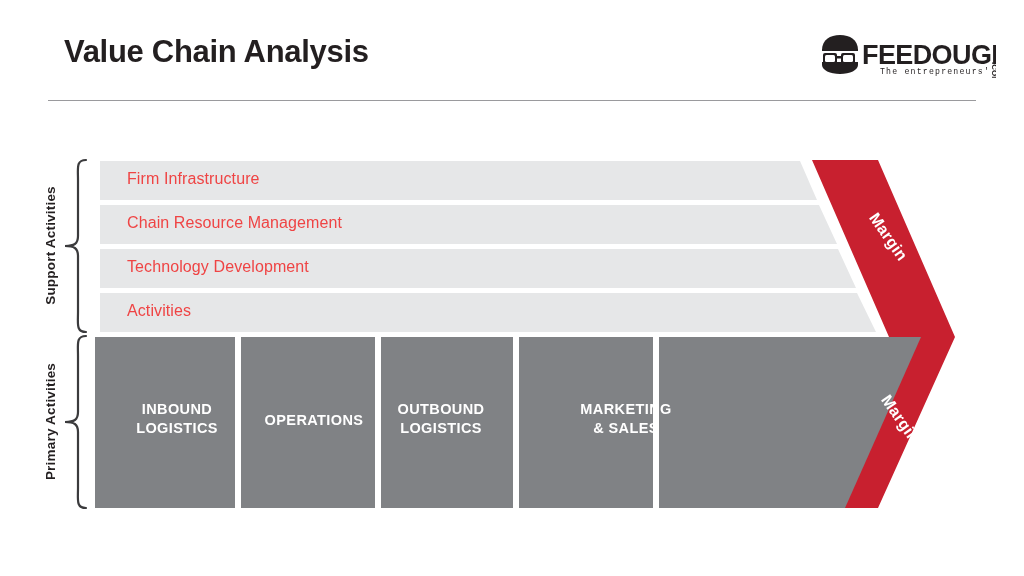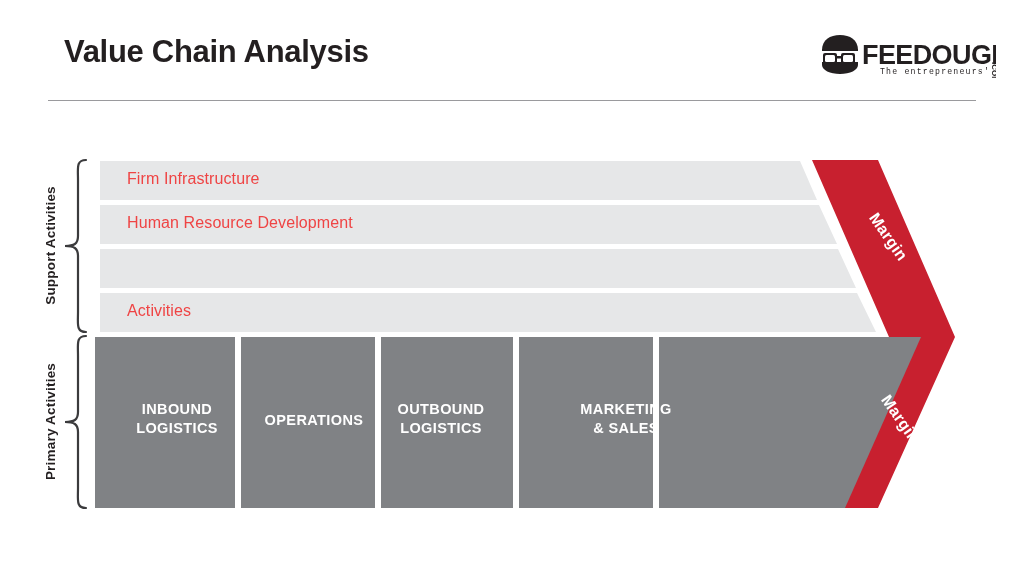--- a/index.html
+++ b/index.html
@@ -198,21 +198,22 @@
         <rect x="95" y="337" width="140" height="171" fill="#808285"></rect>
         <rect x="241" y="337" width="134" height="171" fill="#808285"></rect>
         <rect x="381" y="337" width="132" height="171" fill="#808285"></rect>
         <rect x="519" y="337" width="134" height="171" fill="#808285"></rect>
         <path d="M659 337 L921 337 L845 508 L659 508 Z" fill="#808285"></path>
       </g>
     </svg>
   </div>
 
   <div class="support-text" style="top:170px;">Firm Infrastructure</div>
-  <div class="support-text" style="top:214px;">Human Resource Development</div>
+  <div class="support-text" style="top:214px;">Chain Resource Management</div>
+  <div class="support-text" style="top:258px;">Technology Development</div>
   <div class="support-text" style="top:302px;">Activities</div>
 
   <div class="primary-text" style="left:95px;  top:400px; width:164px;">INBOUND
 LOGISTICS</div>
   <div class="primary-text" style="left:241px; top:411px; width:146px;">OPERATIONS</div>
   <div class="primary-text" style="left:381px; top:400px; width:120px;">OUTBOUND
 LOGISTICS</div>
   <div class="primary-text" style="left:519px; top:400px; width:134px;margin-left:40px;">MARKETING
 &amp; SALES</div>
 

